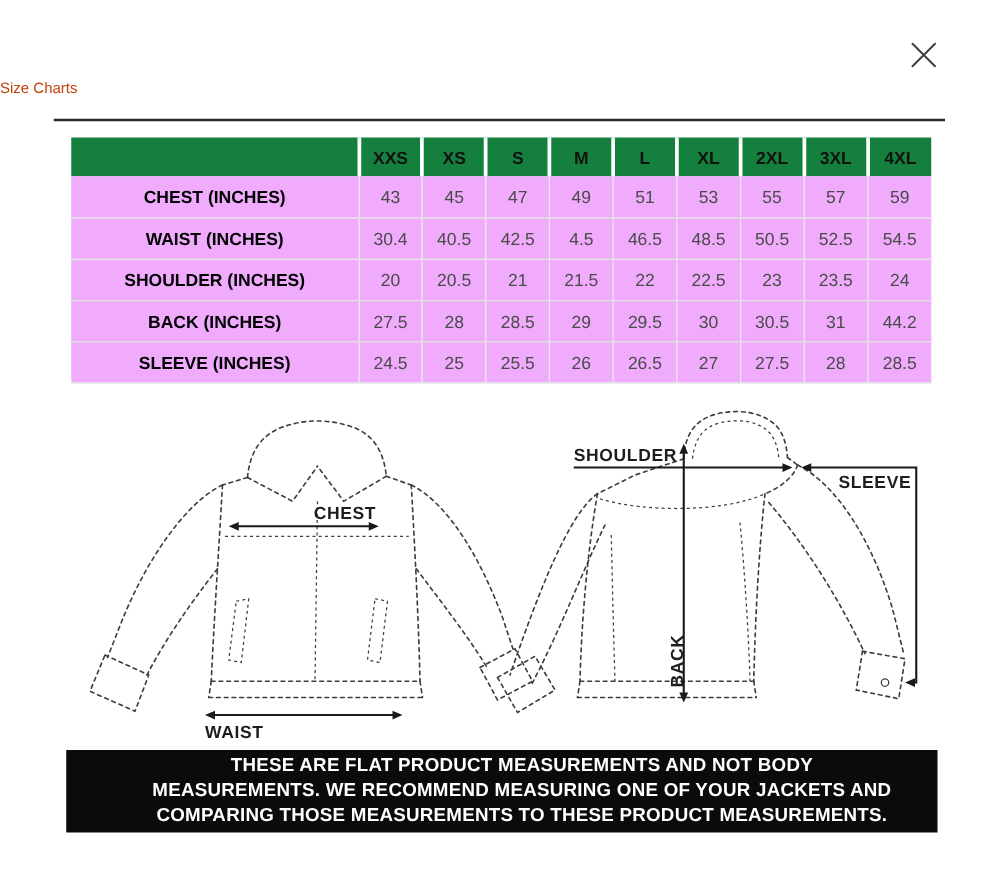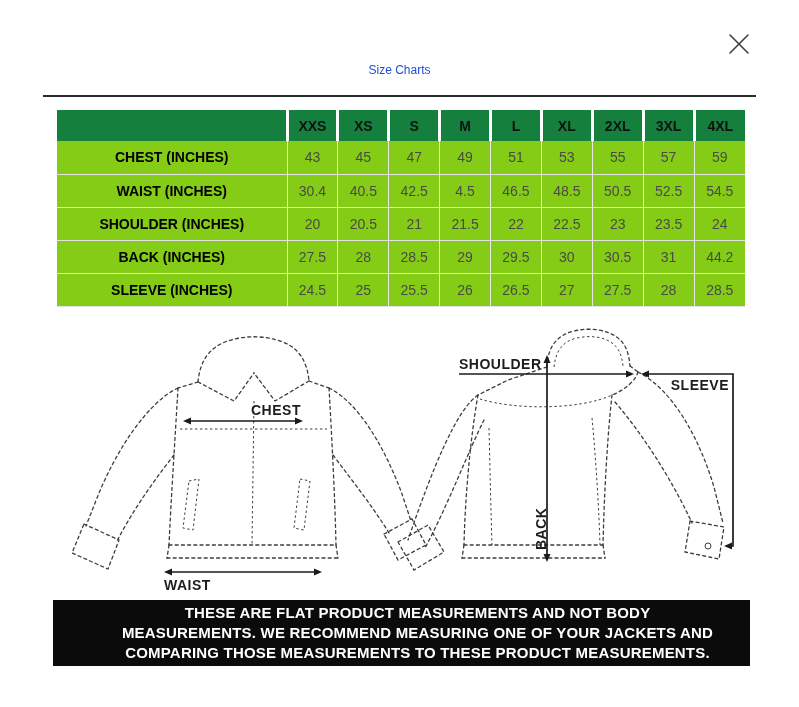--- a/index.html
+++ b/index.html
@@ -6,36 +6,36 @@
   html,body { background:#fff; }
   body {
     width:799px; height:707px; position:relative; overflow:hidden;
     font-family:"Liberation Sans", sans-serif; color:#111;
   }
   .modal { position:absolute; inset:0; background:#fff; }
 
   
   .title { position:absolute; top:34px; left:0; width:100%; text-align:center;
            font-size:17px; font-weight:bold; color:#1f1f1f; letter-spacing:.2px; }
-  .subtitle { position:absolute; top:63px; left:0; width:100%; text-align:center;
-              font-size:12px; color:#1d4ed8; }
+  .subtitle { position:absolute; top:63px; left:0; width:100%; text-align:left;
+              font-size:12px; color:#c2410c; }
   .close-btn { position:absolute; top:31px; right:47px; width:26px; height:26px;
                background:none; border:none; cursor:pointer; padding:0; }
   .divider { position:absolute; top:95px; left:43px; width:713px; height:0;
              border-top:2px solid #2b2b2b; }
 
   
   table.size-table { position:absolute; top:110px; left:57px; width:688px;
                      border-collapse:collapse; table-layout:fixed; }
   table.size-table col.label-col { width:230px; }
   thead th { background:#15803d; height:31px; font-size:14px; font-weight:bold;
              color:#111; text-align:center; border-left:3px solid #fff; }
   thead th:first-child { border-left:none; }
   tbody th, tbody td { height:33px; font-size:14px; text-align:center;
-                       border-bottom:1px solid #e3e3e3; background:#84cc16; }
+                       border-bottom:1px solid #e3e3e3; background:#f0abfc; }
   tbody th { font-weight:bold; color:#000; }
   tbody td { color:#4a4a4a; border-left:1px solid #e8e8e8; }
 
   
   svg.diagram { position:absolute; top:310px; left:0; width:799px; height:290px; }
   .dash { fill:none; stroke:#3d3d3d; stroke-width:1.3; stroke-dasharray:3 3.2; stroke-linecap:round; }
   .dash-thin { fill:none; stroke:#3d3d3d; stroke-width:1; stroke-dasharray:2.4 2.6; }
   .meas { fill:none; stroke:#1a1a1a; stroke-width:1.7; }
   .arrow { fill:#1a1a1a; stroke:none; }
   .lbl { font-family:"Liberation Sans", sans-serif; font-size:14px; font-weight:600;

